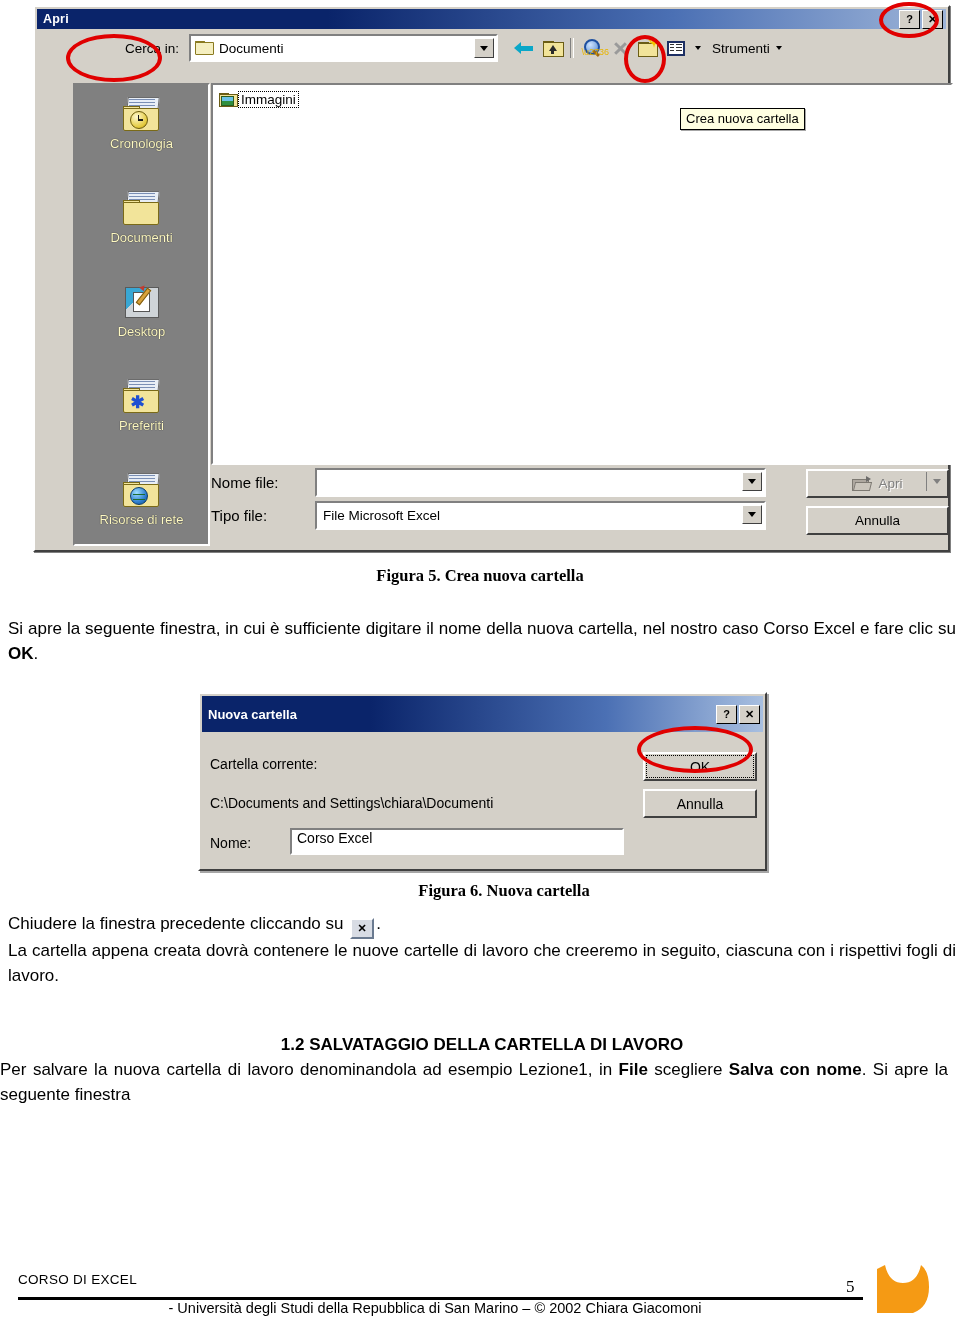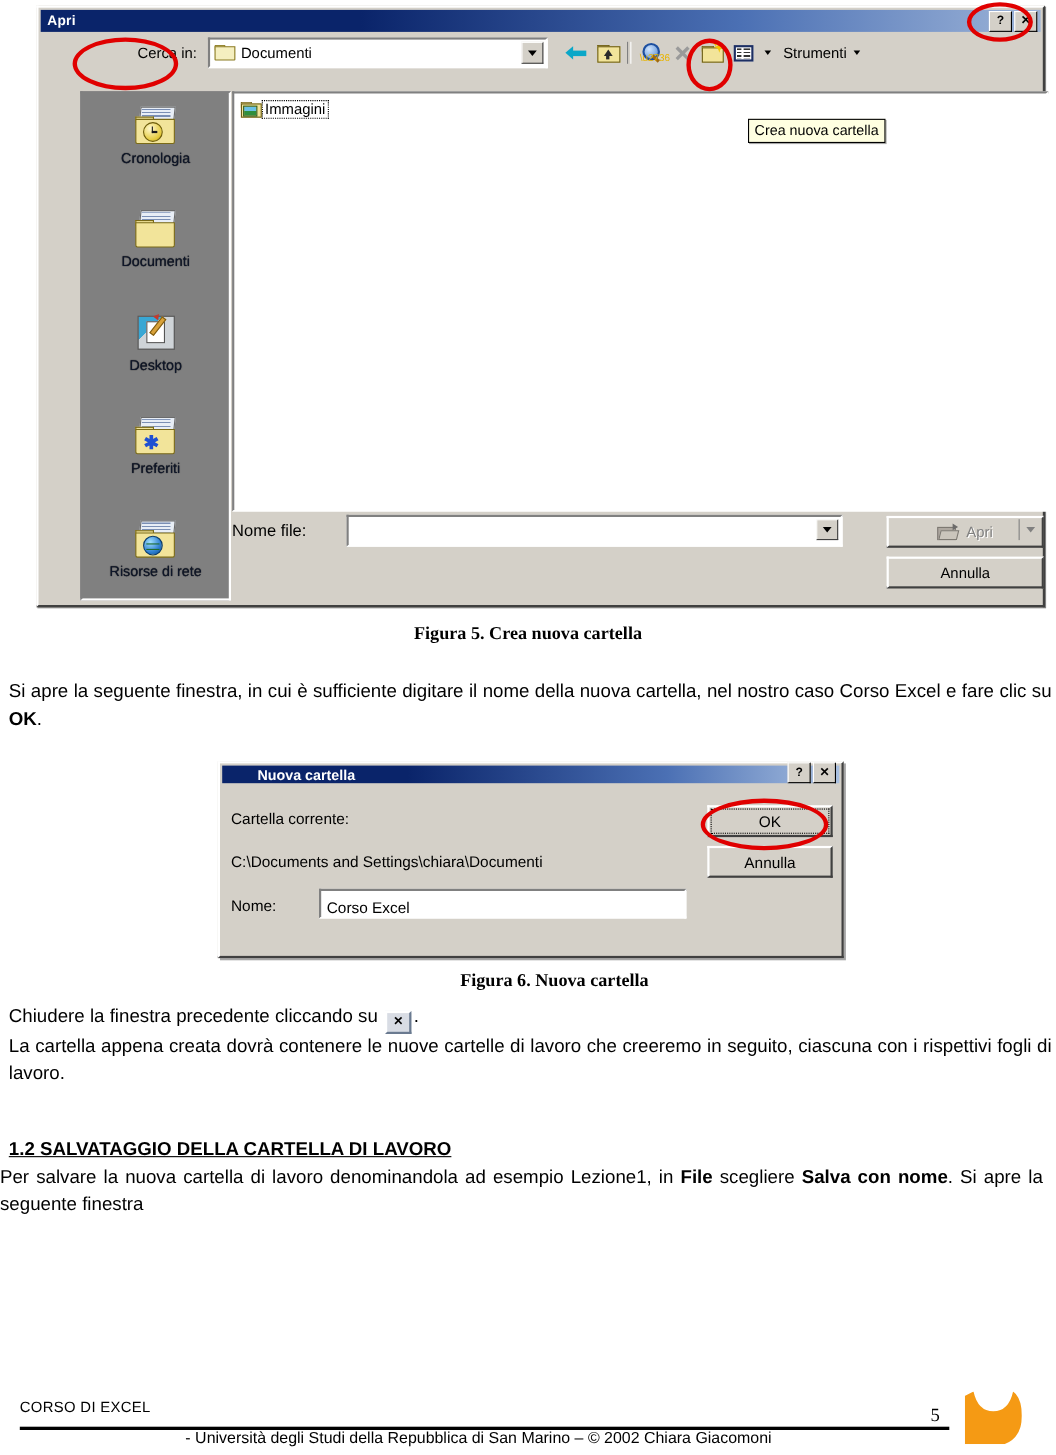--- a/index.html
+++ b/index.html
@@ -98,21 +98,21 @@
   #file-label{font-size:13.5px;border:1px dotted #000;padding:0 2px;line-height:15px;}
 
   #tooltip{position:absolute;left:645px;top:101px;background:#ffffe1;border:1px solid #000;
       font-size:13px;padding:2px 5px 3px 5px;box-shadow:1px 1px 0 rgba(0,0,0,.35);}
 
   
   #placesbar{position:absolute;left:38px;top:76px;width:133px;height:455px;
       background:#808080;border:2px solid;border-color:#808080 #ffffff #ffffff #808080;
       padding-top:4px;}
   .place{height:86px;display:flex;flex-direction:column;align-items:center;justify-content:flex-start;padding-top:8px;}
-  .place .plabel{color:#0f172a;font-size:13px;margin-top:3px;text-shadow:0 0 1px #000;}
+  .place .plabel{color:#fef9c3;font-size:13px;margin-top:3px;text-shadow:0 0 1px #000;}
   .pico{width:42px;height:36px;position:relative;}
   .pico .back{position:absolute;left:6px;top:0;width:30px;height:13px;background:#e8eef6;border:1px solid #6b6b6b;
       transform:skewX(-6deg);}
   .pico .back2{position:absolute;left:8px;top:2px;width:26px;height:9px;
       background:repeating-linear-gradient(to bottom,#7a8fb5 0 1px,transparent 1px 3px);}
   .pico .fb{position:absolute;left:2px;bottom:2px;width:34px;height:21px;background:#f2e49a;
       border:1px solid #7a6a18;border-radius:0 0 2px 2px;}
   .pico .ftab{position:absolute;left:2px;top:9px;width:15px;height:5px;background:#f2e49a;border:1px solid #7a6a18;border-bottom:none;}
   .pico .emb{position:absolute;left:9px;bottom:4px;width:16px;height:16px;}
 
@@ -168,31 +168,31 @@
 
   
   .caption{position:absolute;width:100%;text-align:center;
       font-family:"Liberation Serif",serif;font-weight:bold;font-size:16.5px;}
   .para{position:absolute;font-size:17px;line-height:25px;text-align:justify;}
 
   
   #nc-dialog{position:absolute;left:198px;top:692px;width:565px;height:175px;
       background:#d4d0c8;border:2px solid;border-color:#ffffff #404040 #404040 #ffffff;
       box-shadow:2px 2px 0 rgba(0,0,0,.35);}
-  #nc-titlebar{height:16px;margin:2px 2px 0 2px;
+  #nc-titlebar{height:36px;margin:2px 2px 0 2px;
       background:linear-gradient(to right,#0a246a 0%,#0a246a 30%,#4b70b4 72%,#a8bfe0 100%);
-      display:flex;align-items:flex-end;padding-left:26px;}
+      display:flex;align-items:center;}
   #nc-title{color:#fff;font-size:13px;font-weight:bold;padding-left:6px;}
   #nc-winbtns{margin-left:auto;display:flex;gap:2px;padding-right:3px;}
   #nc-body{position:relative;height:150px;}
   #nc-cur-label{position:absolute;left:10px;top:24px;font-size:14px;}
   #nc-path{position:absolute;left:10px;top:63px;font-size:14px;}
   #nc-name-label{position:absolute;left:10px;top:103px;font-size:14px;}
   #nc-name-input{position:absolute;left:90px;top:96px;width:330px;height:23px;background:#fff;
-      border:2px solid;border-color:#808080 #ffffff #ffffff #808080;display:flex;align-items:flex-end;}
+      border:2px solid;border-color:#808080 #ffffff #ffffff #808080;display:flex;align-items:flex-start;}
   #nc-name-input span{font-size:14px;padding-left:5px;}
   #nc-ok{position:absolute;left:443px;top:20px;width:110px;height:25px;background:#d4d0c8;
       border:2px solid;border-color:#ffffff #404040 #404040 #ffffff;
       display:flex;align-items:center;justify-content:center;font-size:14px;
       outline:1px dotted #000;outline-offset:-4px;}
   #nc-cancel{position:absolute;left:443px;top:57px;width:110px;height:25px;background:#d4d0c8;
       border:2px solid;border-color:#ffffff #404040 #404040 #ffffff;
       display:flex;align-items:center;justify-content:center;font-size:14px;}
 
   
@@ -355,20 +355,29 @@
   <div id="form-area">
     <div class="frow">
       <span class="flab">Nome file:</span>
       <span class="fcombo">
         <span class="ftxt"></span>
         <span class="farrow">
             <span class="tri-down"></span>
           </span>
       </span>
     </div>
+    <div class="frow">
+      <span class="flab">Tipo file:</span>
+      <span class="fcombo">
+        <span class="ftxt">File Microsoft Excel</span>
+        <span class="farrow">
+            <span class="tri-down"></span>
+          </span>
+      </span>
+    </div>
   </div>
 
   <div id="btn-col">
     <div class="dbtn" id="btn-apri">
       <span class="ic-open">
         <span class="bk"></span>
           <span class="fr"></span>
           <span class="ar"></span>
       </span>
       <span>Apri</span>
@@ -412,21 +421,21 @@
 </div>
 <div class="redell" style="left:637px;top:726px;width:116px;height:47px;"></div>
 
 <div class="caption" style="top:881px;padding-left:24px;">Figura 6. Nuova cartella</div>
 
 <div class="para" style="left:8px;top:911px;width:948px;text-align:left;">
   <span>Chiudere la finestra precedente cliccando su </span><span class="inline-x">✕</span><span>.</span>
 </div>
 <div class="para" style="left:8px;top:938px;width:948px;">La cartella appena creata dovrà contenere le nuove cartelle di lavoro che creeremo in seguito, ciascuna con i rispettivi fogli di lavoro.</div>
 
-<div class="para" style="left:8px;top:1032px;width:948px;font-weight:bold;text-align:left;text-decoration:underline;">1.2 SALVATAGGIO DELLA CARTELLA DI LAVORO</div>
+<div class="para" style="left:8px;top:1032px;width:948px;font-weight:bold;text-align:center;">1.2 SALVATAGGIO DELLA CARTELLA DI LAVORO</div>
 <div class="para" style="left:0;top:1057px;width:948px;">
   <span>Per salvare la nuova cartella di lavoro denominandola ad esempio Lezione1, in </span><b>File</b><span> scegliere </span><b>Salva con nome</b><span>. Si apre la seguente finestra</span>
 </div>
 
 <div id="footer-left">CORSO DI EXCEL</div>
 <div id="footer-rule"></div>
 <div id="footer-page">5</div>
 <div id="footer-center">- Università degli Studi della Repubblica di San Marino –  © 2002 Chiara Giacomoni</div>
 <div id="footer-logo">
     <div class="shape"></div>

